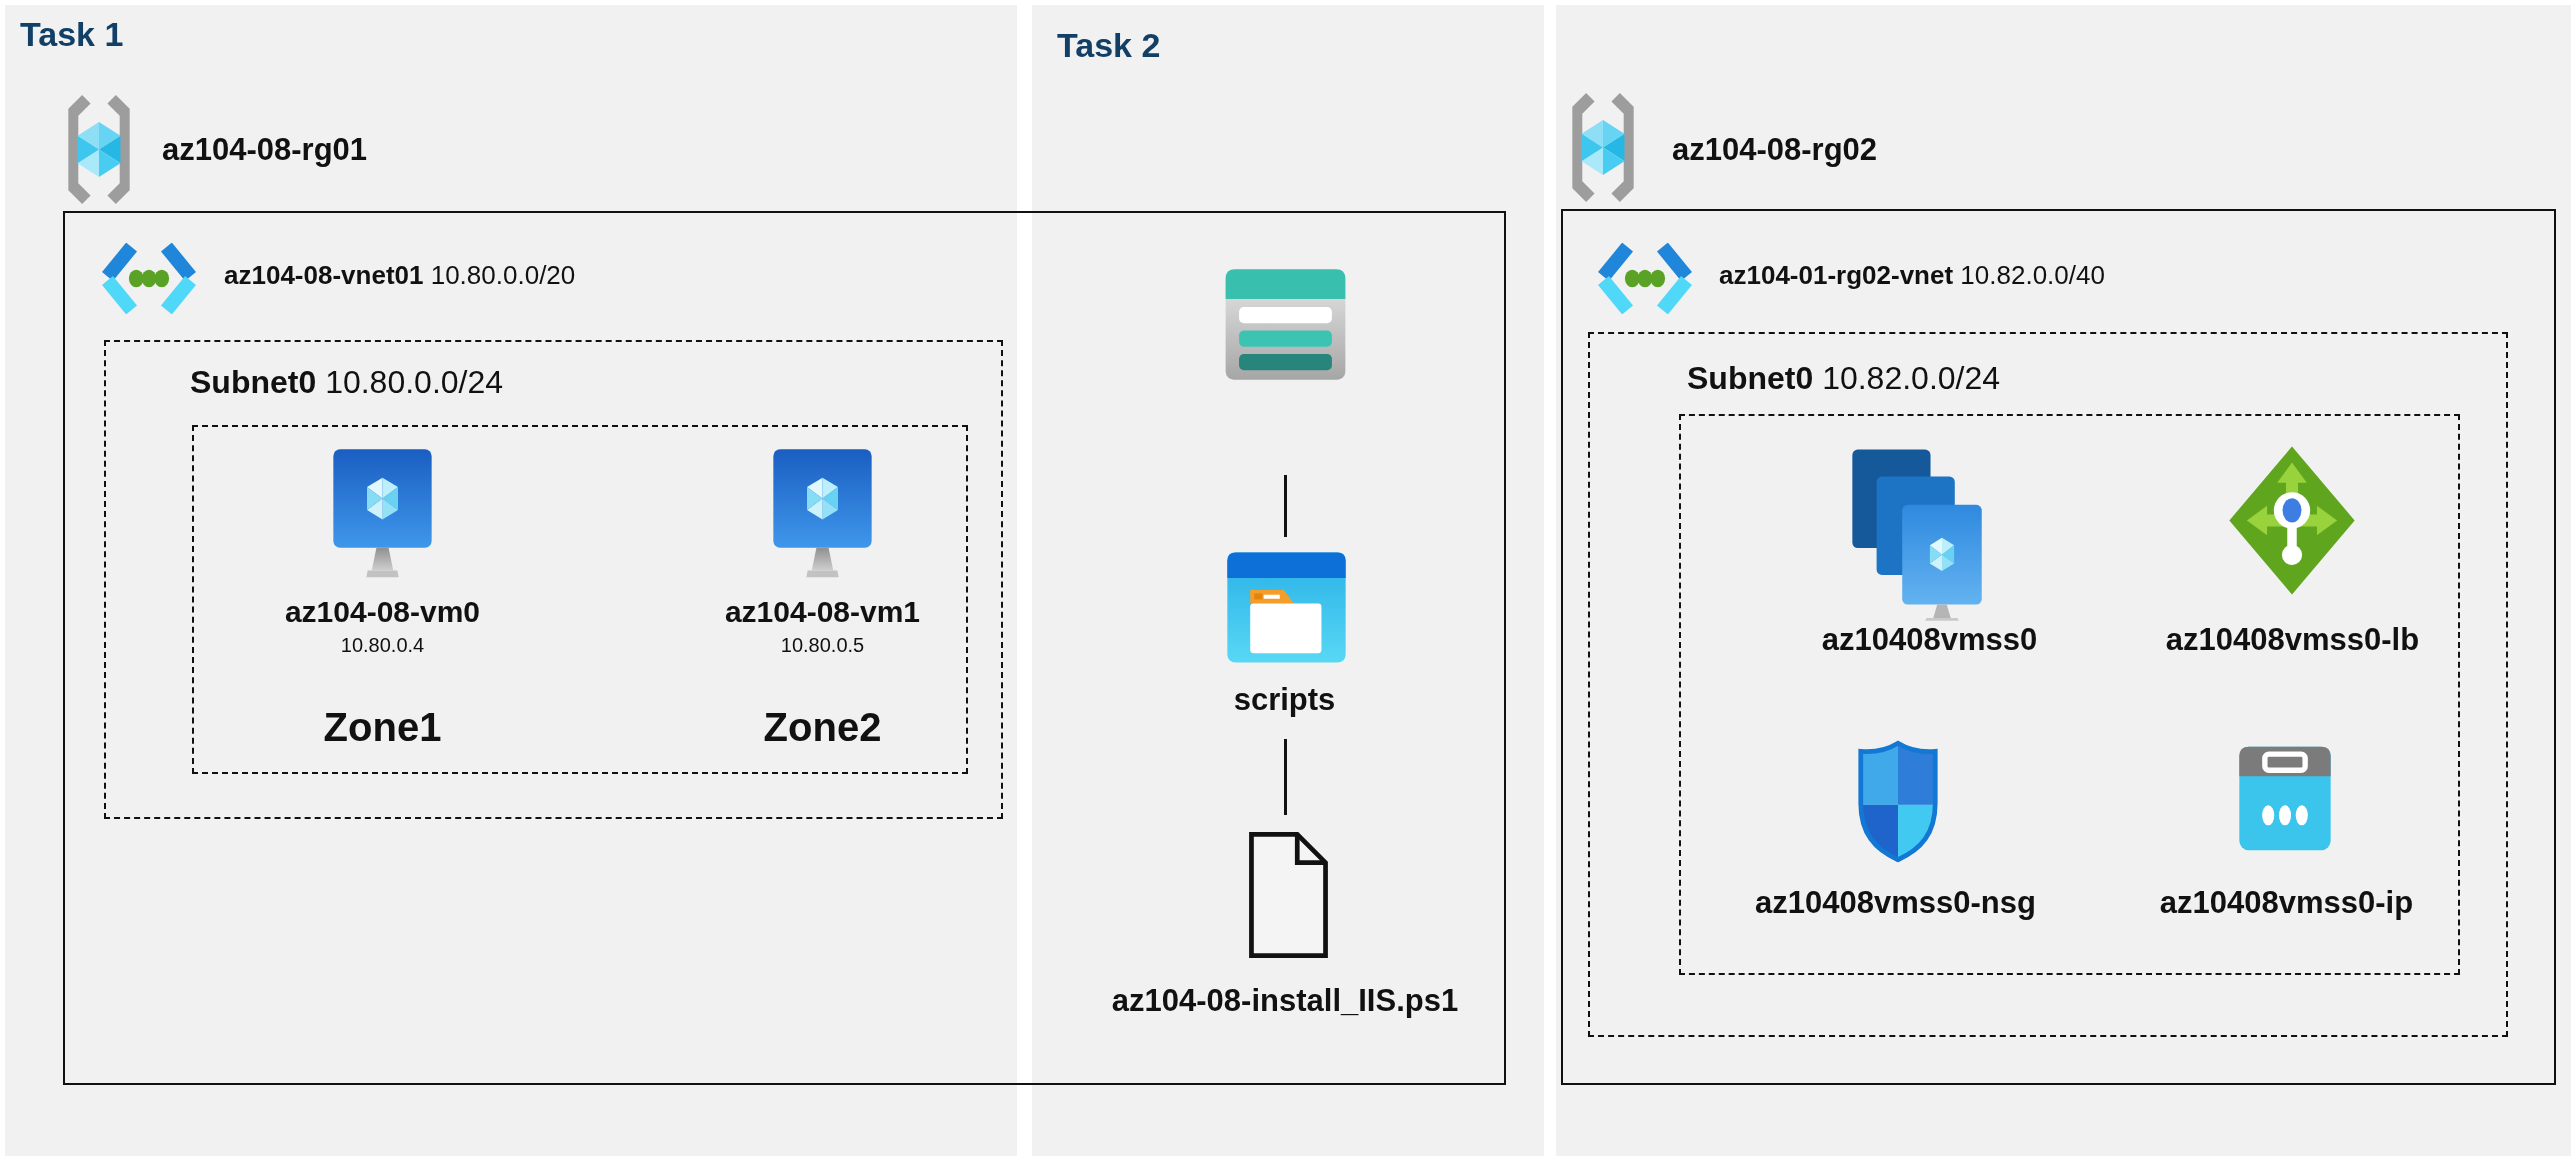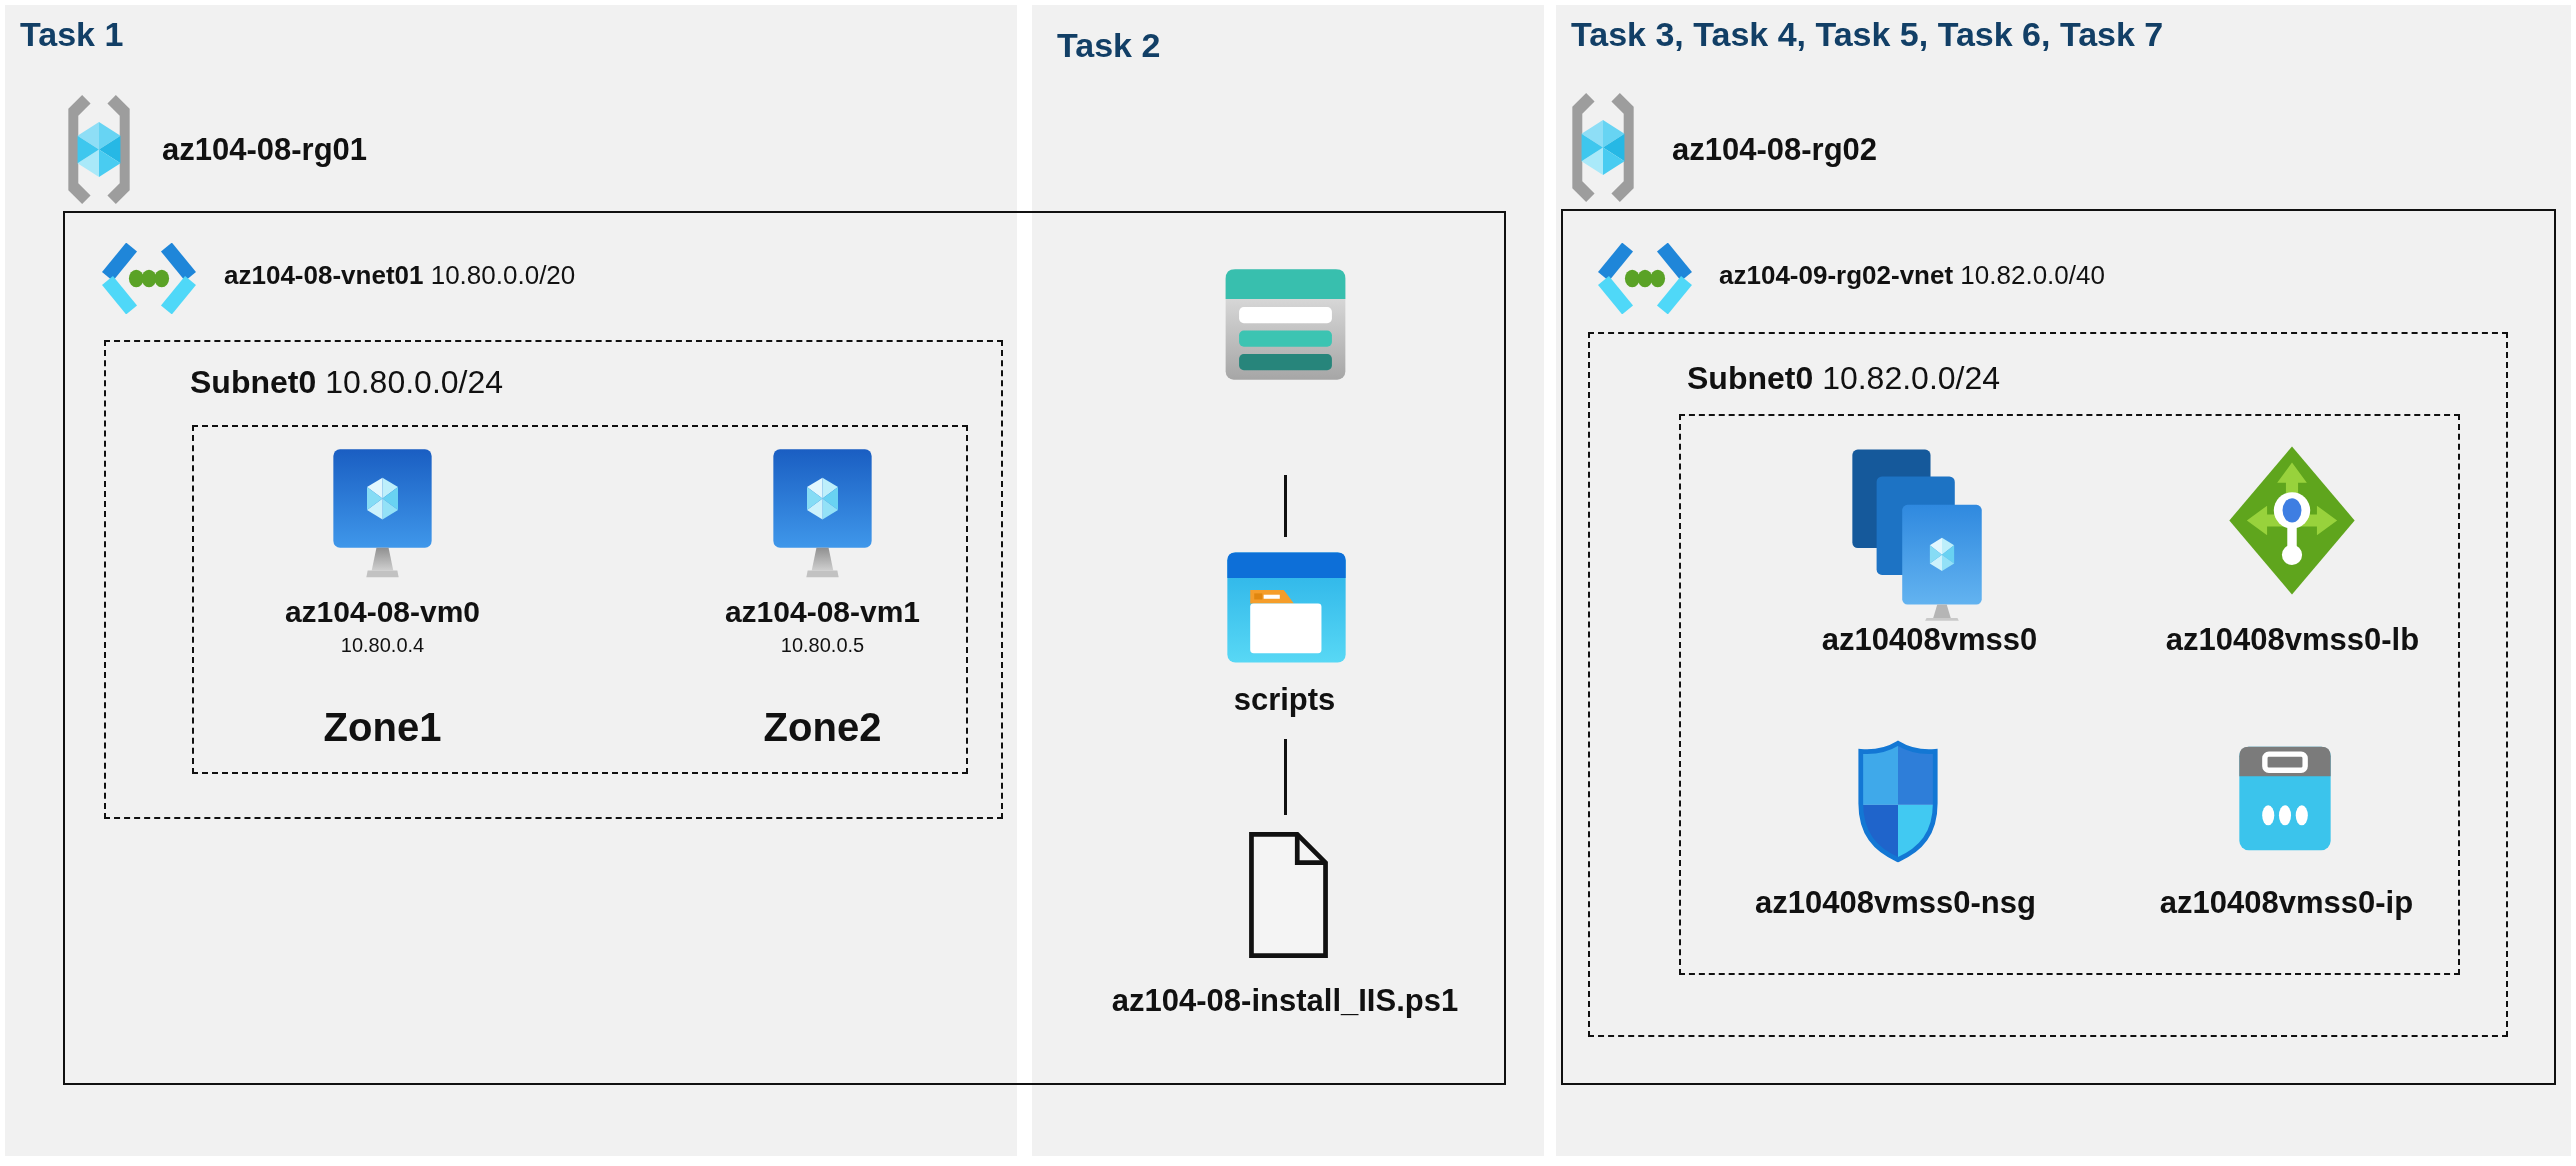--- a/index.html
+++ b/index.html
@@ -26,21 +26,20 @@
 <body>
 
 <div class="canvas">
 
   <div class="panel" style="left:5.4px;width:1012px;"></div>
   <div class="panel" style="left:1032px;width:512px;"></div>
   <div class="panel" style="left:1556px;width:1015px;"></div>
 
   <div class="task-header" style="left:20px;top:15px;">Task 1</div>
   <div class="task-header" style="left:1057px;top:26px;">Task 2</div>
-  <div class="task-header" style="left:1571px;top:15px;">Task 3, Task 4, Task 5, Task 6, Task 7</div>
 
   <svg class="icon" style="left:59px;top:92px;" width="80" height="115" viewBox="0 0 100 150">
     <path d="M28,4 L10,22 L10,128 L28,146 L39,135 L23,119 L23,31 L39,15 Z" fill="#9d9d9d"></path>
     <path d="M72,4 L90,22 L90,128 L72,146 L61,135 L77,119 L77,31 L61,15 Z" fill="#9d9d9d"></path>
     <polygon points="50,39 22,57 50,75" fill="#8edef6"></polygon>
     <polygon points="50,39 78,57 50,75" fill="#67d4f3"></polygon>
     <polygon points="78,57 78,93 50,75" fill="#26b8e5"></polygon>
     <polygon points="78,93 50,111 50,75" fill="#49ccf1"></polygon>
     <polygon points="50,111 22,93 50,75" fill="#a9e9f9"></polygon>
     <polygon points="22,93 22,57 50,75" fill="#3ec7ee"></polygon>
@@ -79,21 +78,21 @@
   <svg class="icon" style="left:1594px;top:243px;" width="102" height="71" viewBox="0 0 152 106">
     <path d="M50,6 L14,50" stroke="#1f86d9" stroke-width="21" fill="none"></path>
     <path d="M14,56 L50,100" stroke="#4fd8f8" stroke-width="21" fill="none"></path>
     <path d="M102,6 L138,50" stroke="#1f86d9" stroke-width="21" fill="none"></path>
     <path d="M138,56 L102,100" stroke="#4fd8f8" stroke-width="21" fill="none"></path>
     <ellipse cx="57" cy="53" rx="11" ry="13" fill="#5aa226"></ellipse>
     <ellipse cx="76" cy="53" rx="11" ry="13" fill="#5aa226"></ellipse>
     <ellipse cx="95" cy="53" rx="11" ry="13" fill="#5aa226"></ellipse>
   </svg>
   <div class="lbl vnet-label" style="left:1719px;top:260px;">
-    <span class="b">az104-09-rg02-vnet</span> 
+    <span class="b">az104-01-rg02-vnet</span> 
     <span>10.82.0.0/40</span>
   </div>
 
   <div class="box-dashed" style="left:104px;top:340px;width:895px;height:475px;"></div>
   <div class="lbl subnet-label" style="left:190px;top:364px;">
     <span class="b">Subnet0</span> 
     <span>10.80.0.0/24</span>
   </div>
   <div class="box-dashed" style="left:192px;top:425px;width:772px;height:345px;"></div>
 

